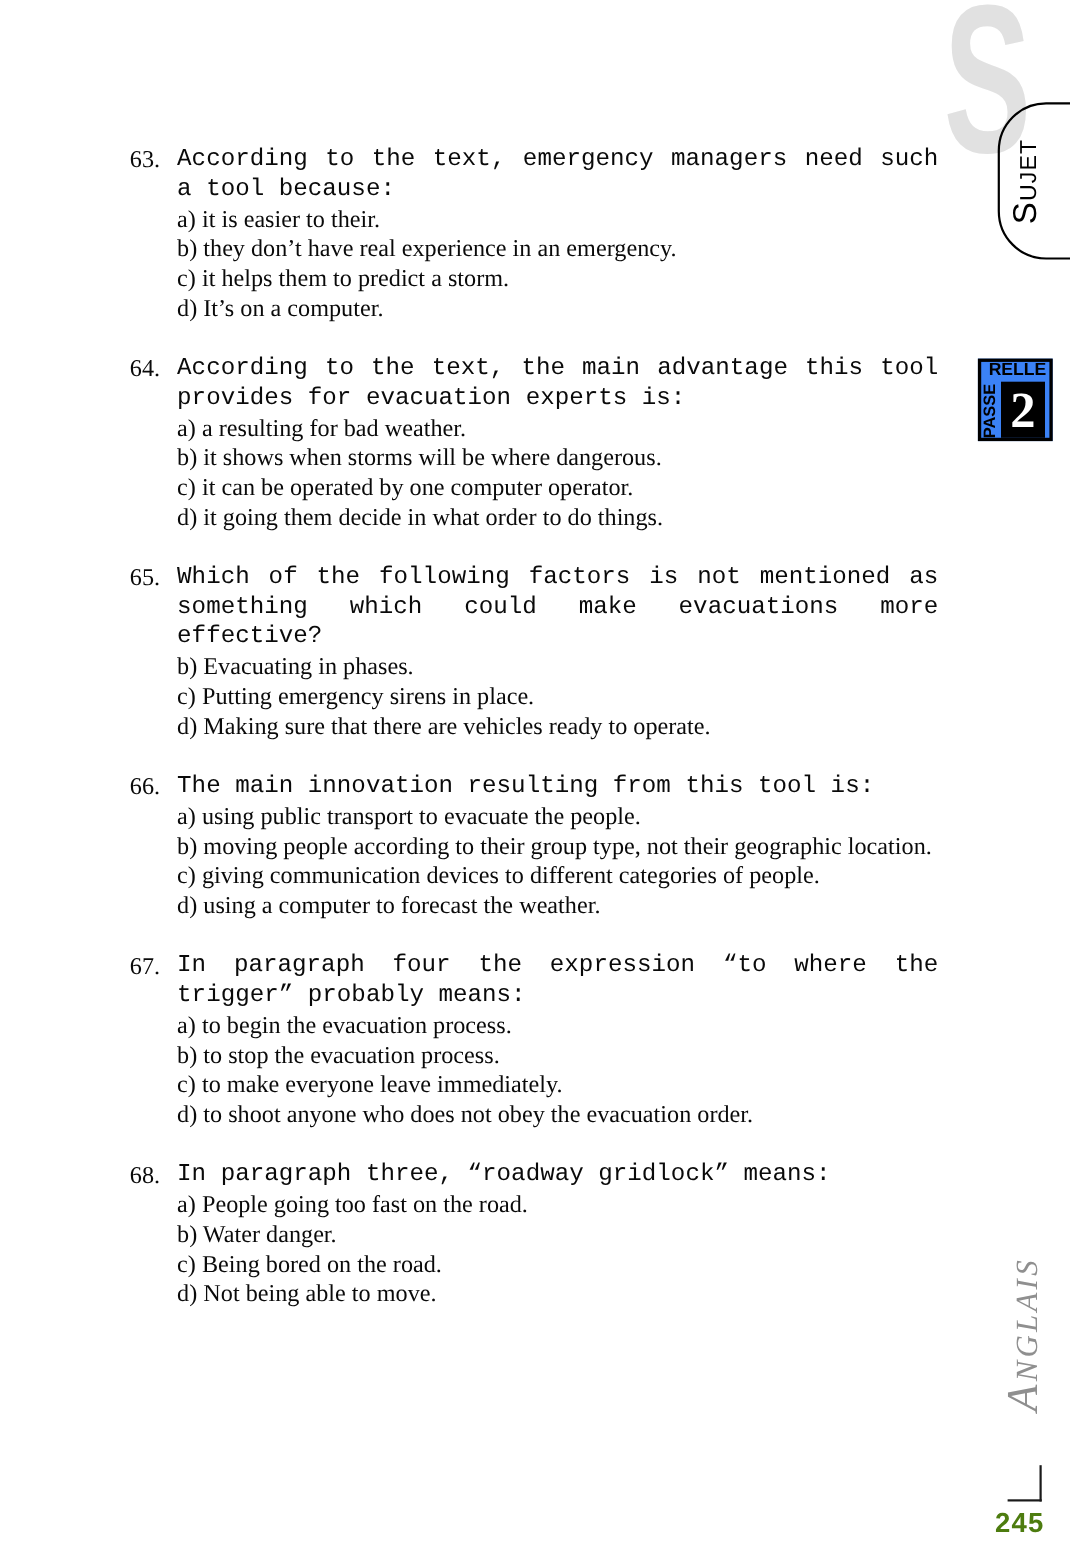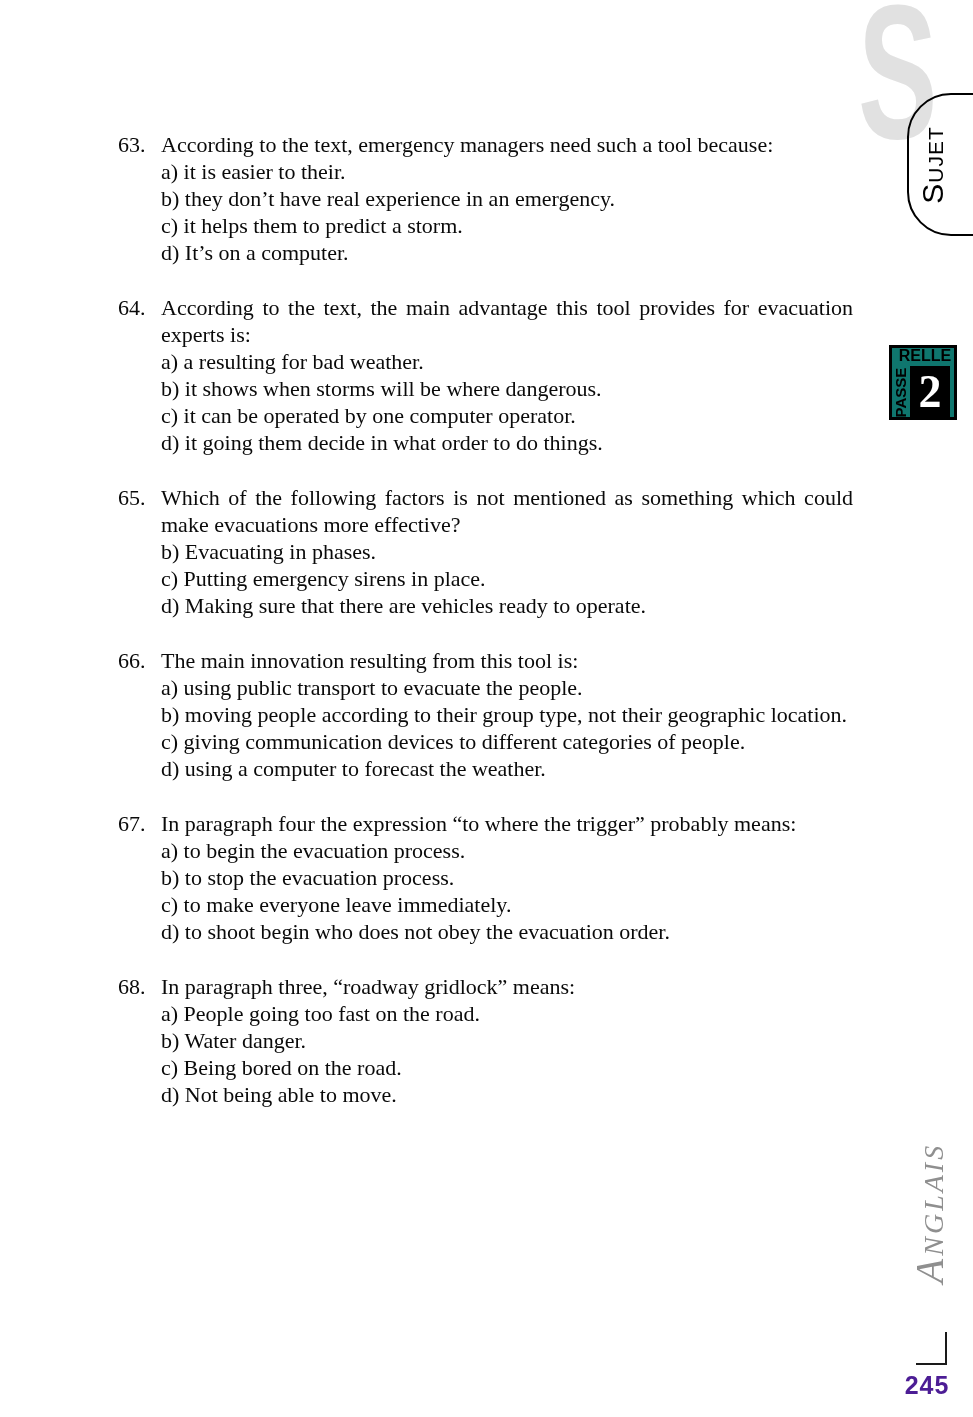--- a/index.html
+++ b/index.html
@@ -16,21 +16,21 @@
   .content {
     position:absolute;
     left:118px; top:131px;
     width:735px;
     font-size:22px;
     line-height:27px;
   }
   .question { display:flex; margin-bottom:28px; }
   .q-num { flex:none; width:43px; }
   .q-body { flex:1; }
-  .q-text { text-align:justify; }
+  .q-text { text-align:justify;font-family:Liberation Mono, monospace; }
   .q-opt { text-align:left; }
 
   
   .watermark-s {
     position:absolute;
     left:858px; top:-24px;
     font-family:"Liberation Sans", sans-serif;
     font-weight:bold;
     font-size:192px;
     line-height:1;
@@ -59,25 +59,25 @@
     font-variant:small-caps;
     font-size:30px;
     letter-spacing:1px;
     color:#000;
     white-space:nowrap;
   }
 
   
   .badge {
     position:absolute;
-    left:889px; top:345px;
+    left:889px; top:326px;
     width:68px; height:75px;
     border:3px solid #000;
     box-sizing:border-box;
-    background:#0f766e;
+    background:#3b82f6;
     font-family:"Liberation Sans", sans-serif;
     font-weight:bold;
   }
   .badge-relle {
     position:absolute;
     top:-1px; left:5px; right:1px;
     text-align:center;
     font-size:16px;
     letter-spacing:0px;
     color:#000;
@@ -129,21 +129,21 @@
   }
   .page-number {
     position:absolute;
     left:903px; top:1371px;
     width:48px;
     text-align:center;
     font-family:"Liberation Sans", sans-serif;
     font-weight:bold;
     font-size:25px;
     letter-spacing:1px;
-    color:#4c1d95;
+    color:#4d7c0f;
   }
 </style>
 </head>
 <body>
 
 <div class="page">
 
   <div class="watermark-s">S</div>
 
   <div class="sujet-tab">
@@ -206,21 +206,21 @@
       </div>
     </div>
 
     <div class="question">
       <div class="q-num">67.</div>
       <div class="q-body">
         <div class="q-text">In paragraph four the expression “to where the trigger” probably means:</div>
         <div class="q-opt">a) to begin the evacuation process.</div>
         <div class="q-opt">b) to stop the evacuation process.</div>
         <div class="q-opt">c) to make everyone leave immediately.</div>
-        <div class="q-opt">d) to shoot begin who does not obey the evacuation order.</div>
+        <div class="q-opt">d) to shoot anyone who does not obey the evacuation order.</div>
       </div>
     </div>
 
     <div class="question">
       <div class="q-num">68.</div>
       <div class="q-body">
         <div class="q-text">In paragraph three, “roadway gridlock” means:</div>
         <div class="q-opt">a) People going too fast on the road.</div>
         <div class="q-opt">b) Water danger.</div>
         <div class="q-opt">c) Being bored on the road.</div>

